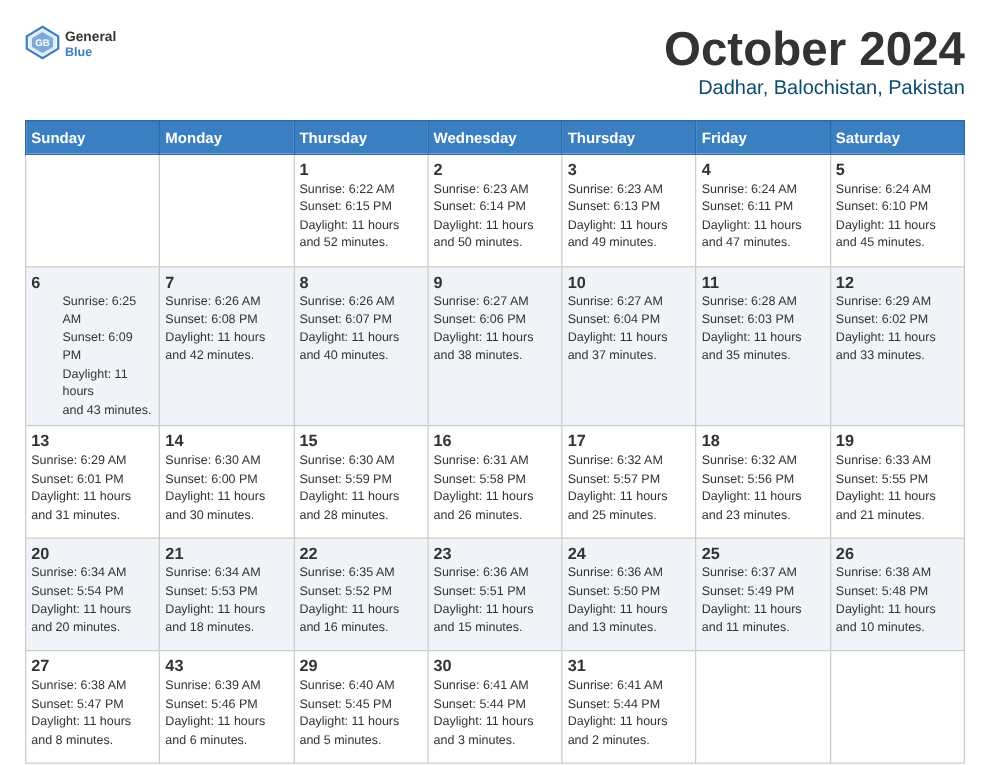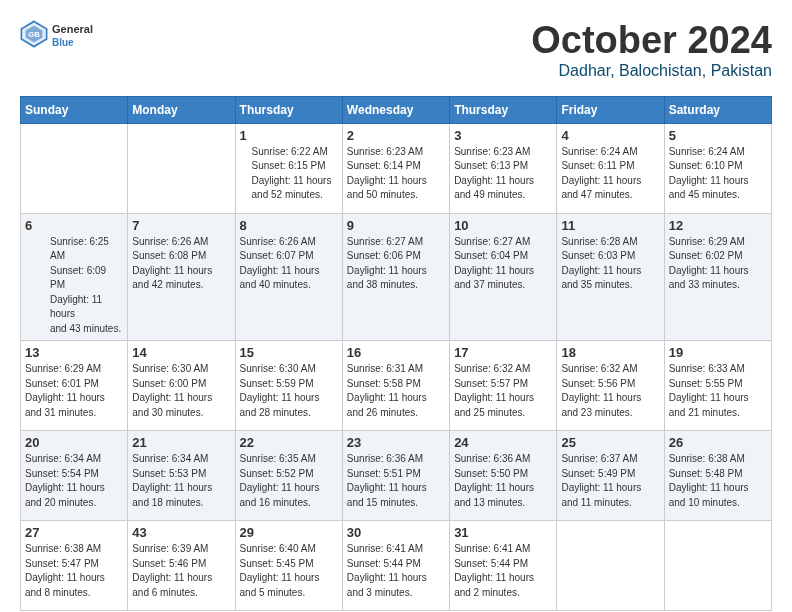--- a/index.html
+++ b/index.html
@@ -113,21 +113,21 @@
         <th>Friday</th>
         <th>Saturday</th>
       </tr>
   </thead>
   <tbody id="calendar-body">
   <tr>
         <td></td>
         <td></td>
         <td>
           <span class="day-num">1</span>
-          <div class="day-info" style="white-space: pre-line; margin-left: 12px;">Sunrise: 6:22 AM
+          <div class="day-info" style="white-space: pre-line;">Sunrise: 6:22 AM
 Sunset: 6:15 PM
 Daylight: 11 hours
 and 52 minutes.</div>
         </td>
         <td>
           <span class="day-num">2</span>
           <div class="day-info" style="white-space: pre-line;">Sunrise: 6:23 AM
 Sunset: 6:14 PM
 Daylight: 11 hours
 and 50 minutes.</div>

